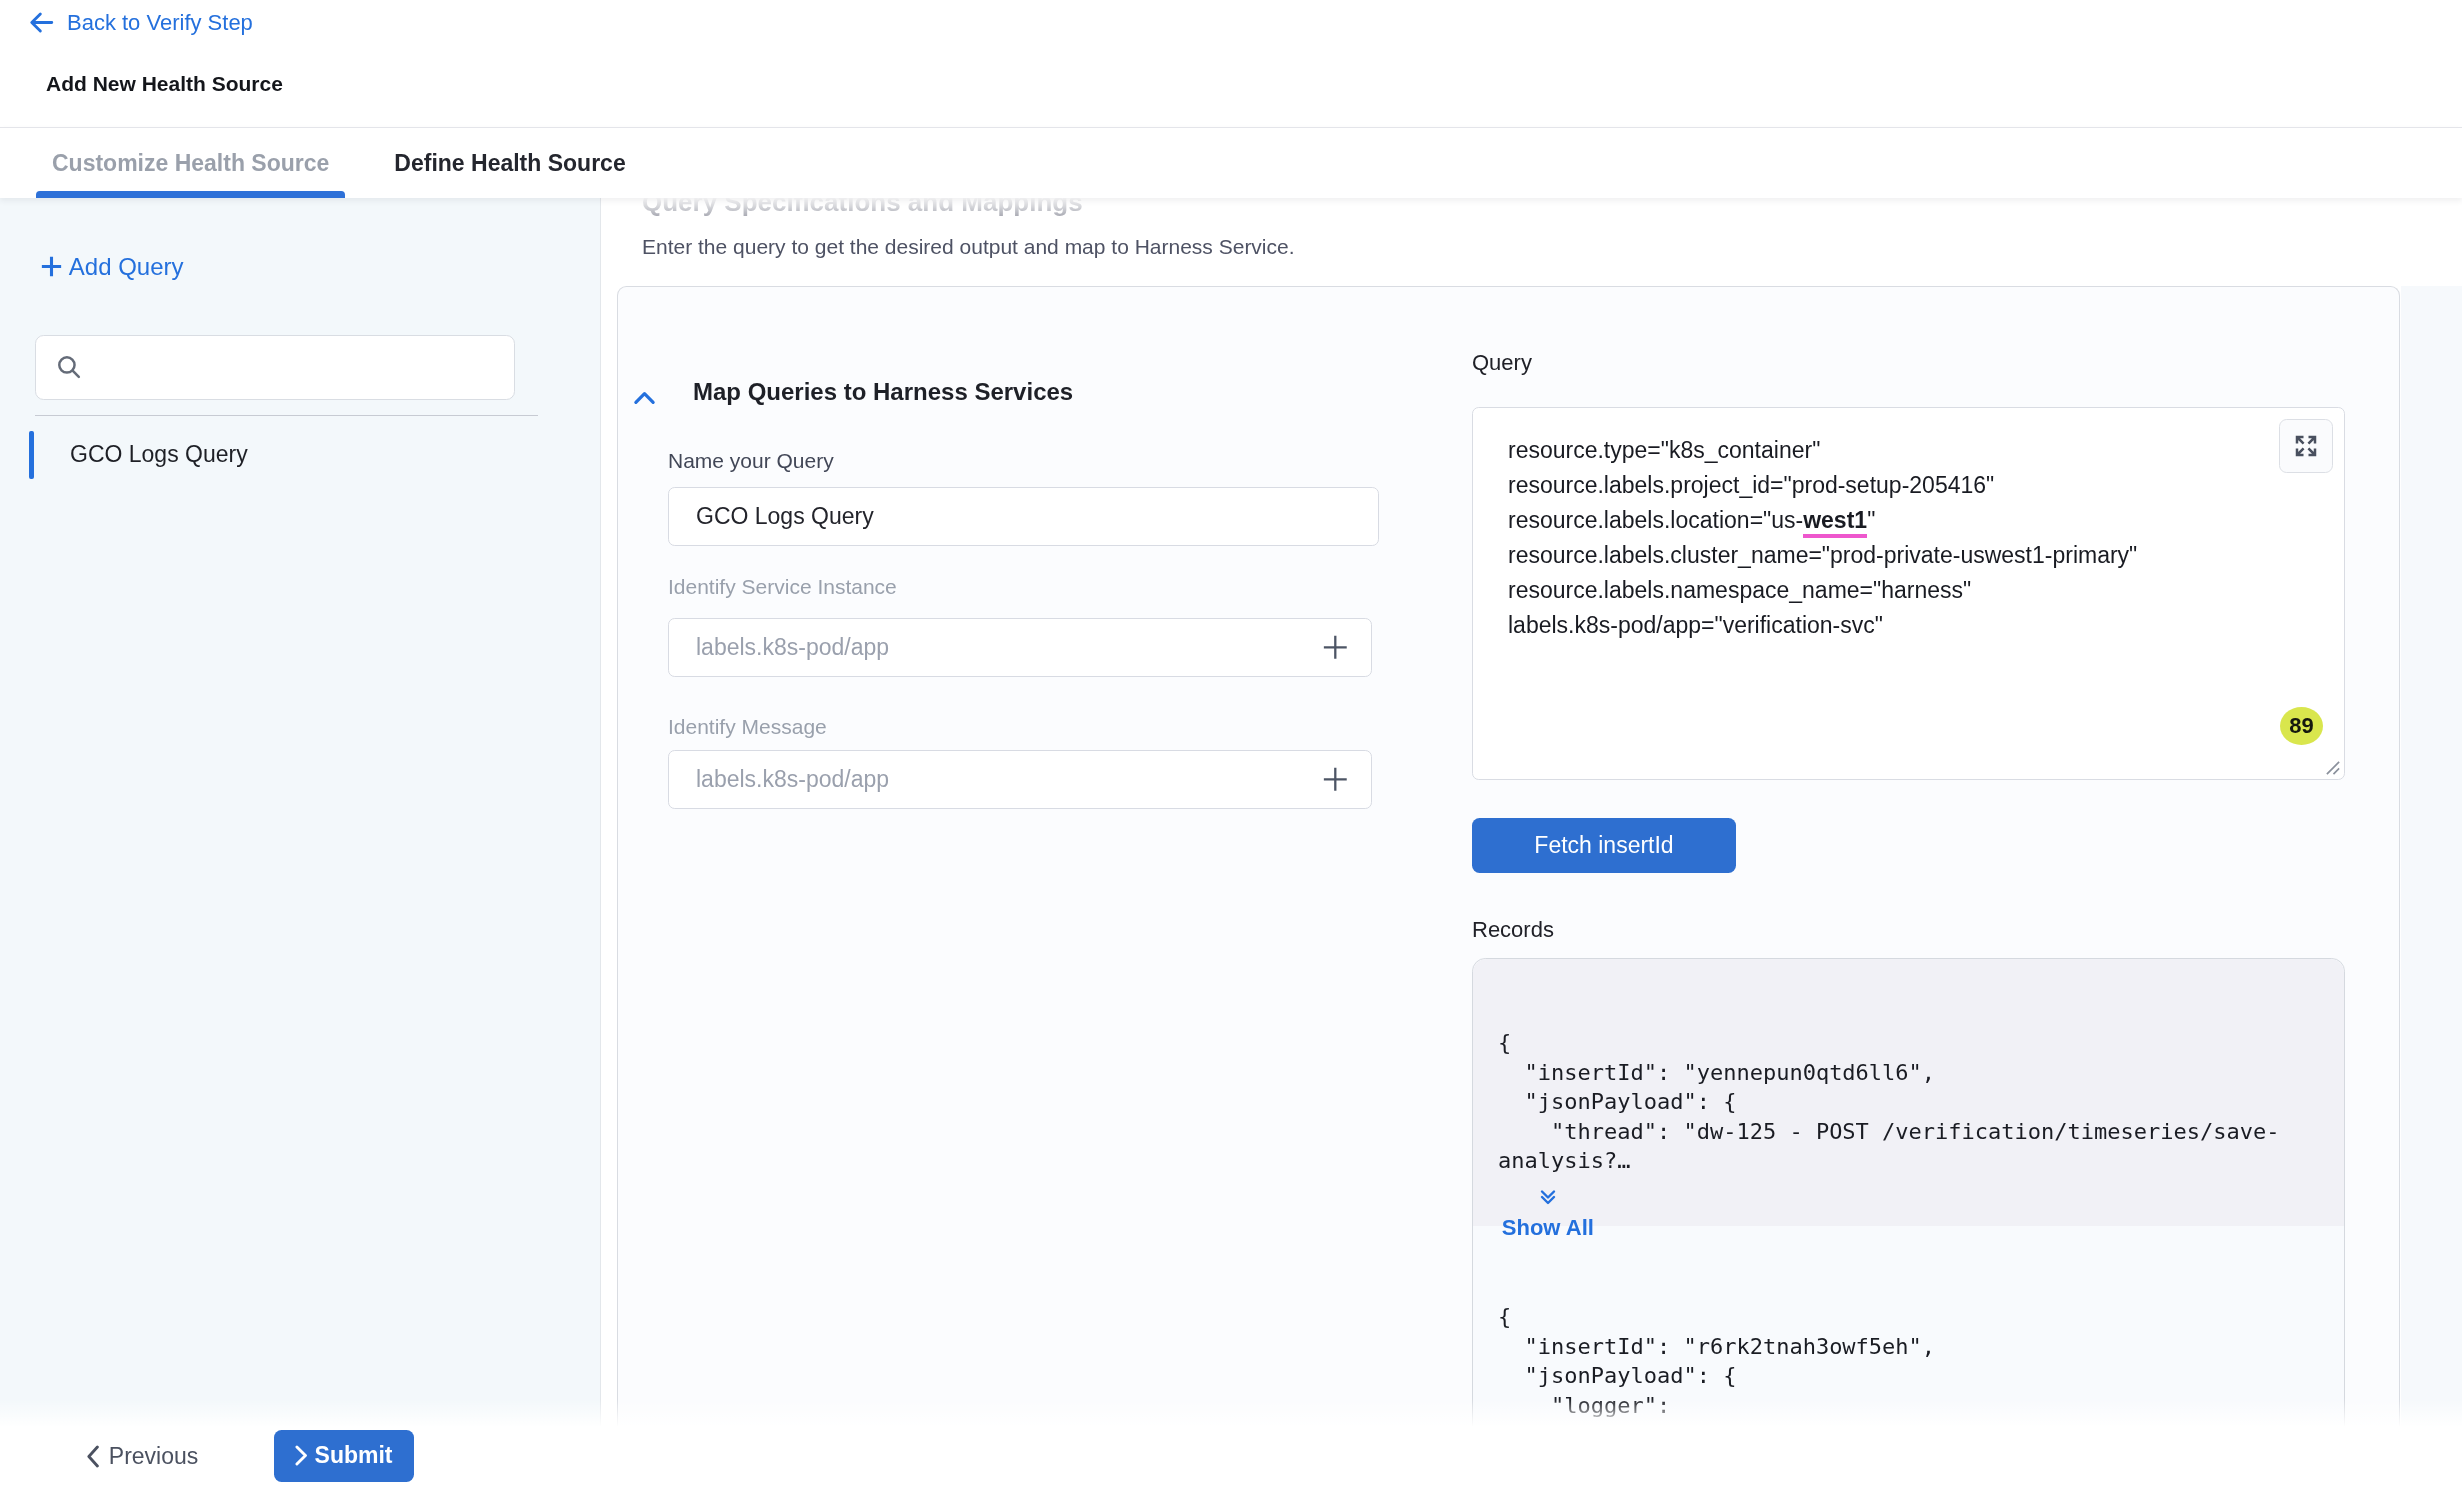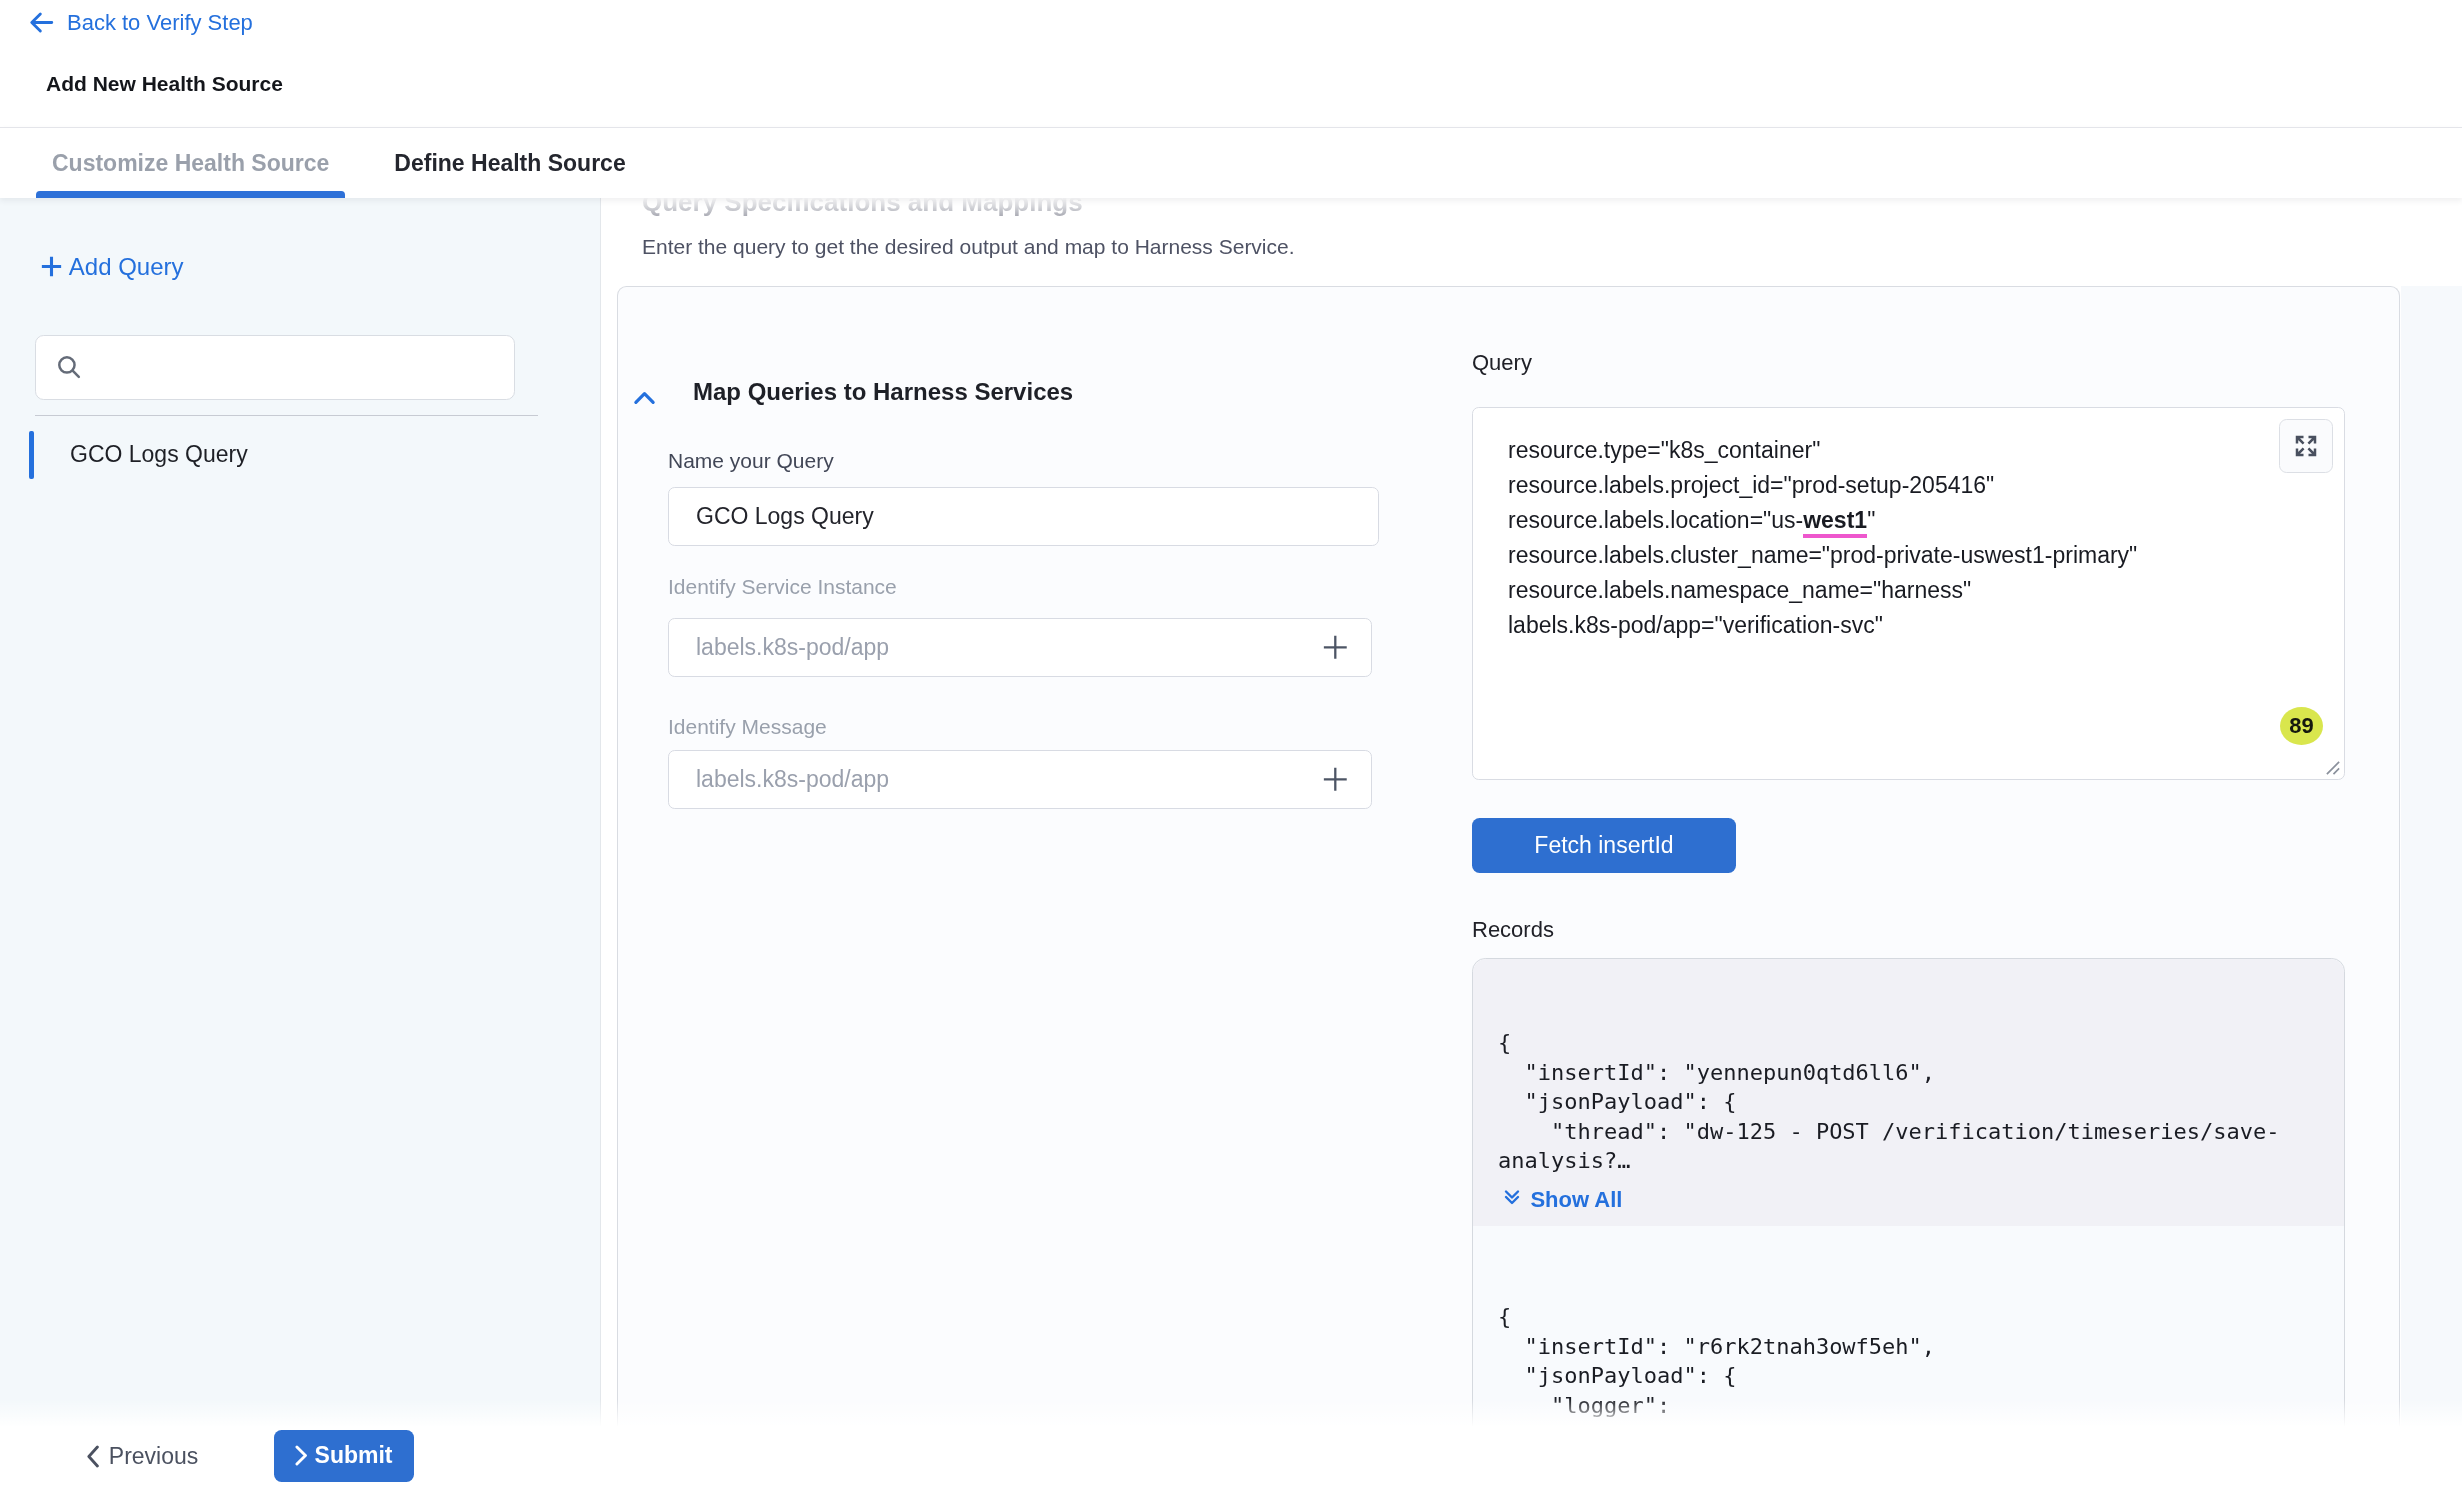--- a/index.html
+++ b/index.html
@@ -79,22 +79,22 @@
   .resize-handle { position:absolute; right:2.9px; bottom:2.9px; cursor:nwse-resize; }
   .fetch-btn { position:absolute; left:854px; top:531px; width:264px; height:55px;
     background:var(--primary-button); color:#fff; font-size:23px; border:none; border-radius:7.6px;
     font-family:"Liberation Sans", sans-serif; cursor:pointer; }
   .rec-panel { position:absolute; left:854px; top:671px; width:873px; height:647px;
     border:1px solid #d5d9df; border-radius:13.3px; background:#f8fafd; overflow:hidden; }
   .rec-sec1 { background:#f1f1f6; border-radius:13.3px 13.3px 0 0; height:267px; padding:69px 19px 0 25px; }
   .rec-sec2 { padding:76px 19px 0 25px; }
   .mono-line { font-family:"DejaVu Sans Mono", monospace; font-size:22px; line-height:29.5px;
     color:#1a1c23; white-space:pre; }
-  .show-all { display:inline-flex; align-items:flex-start; gap:8.6px; margin:11.4px 0 0 3.8px;
-    color:var(--accent); font-size:22px; font-weight:600; cursor:pointer; }
+  .show-all { display:inline-flex; align-items:center; gap:8.6px; margin:11.4px 0 0 3.8px;
+    color:var(--accent); font-size:22px; font-weight:600; cursor:pointer;flex-direction:column; }
   
   .footer-fade { position:absolute; left:0; right:0; bottom:61px; height:27px; z-index:9; pointer-events:none;
     background:linear-gradient(to top, rgba(255,255,255,0.96), rgba(255,255,255,0)); }
   .footer { position:absolute; left:0; right:0; bottom:0; height:61px; background:#fff; z-index:10; }
   .prev-btn { position:absolute; left:86px; top:0; height:61px; display:flex; align-items:center; gap:9.5px;
     color:#4b5160; font-size:23px; background:none; border:none; cursor:pointer;
     font-family:"Liberation Sans", sans-serif; }
   .submit-btn { position:absolute; left:274px; top:3.8px; width:140px; height:52px;
     background:var(--primary-button); border:none; border-radius:7.6px; color:#fff; font-size:23px;
     font-weight:600; display:flex; align-items:center; justify-content:center; gap:6.7px;

